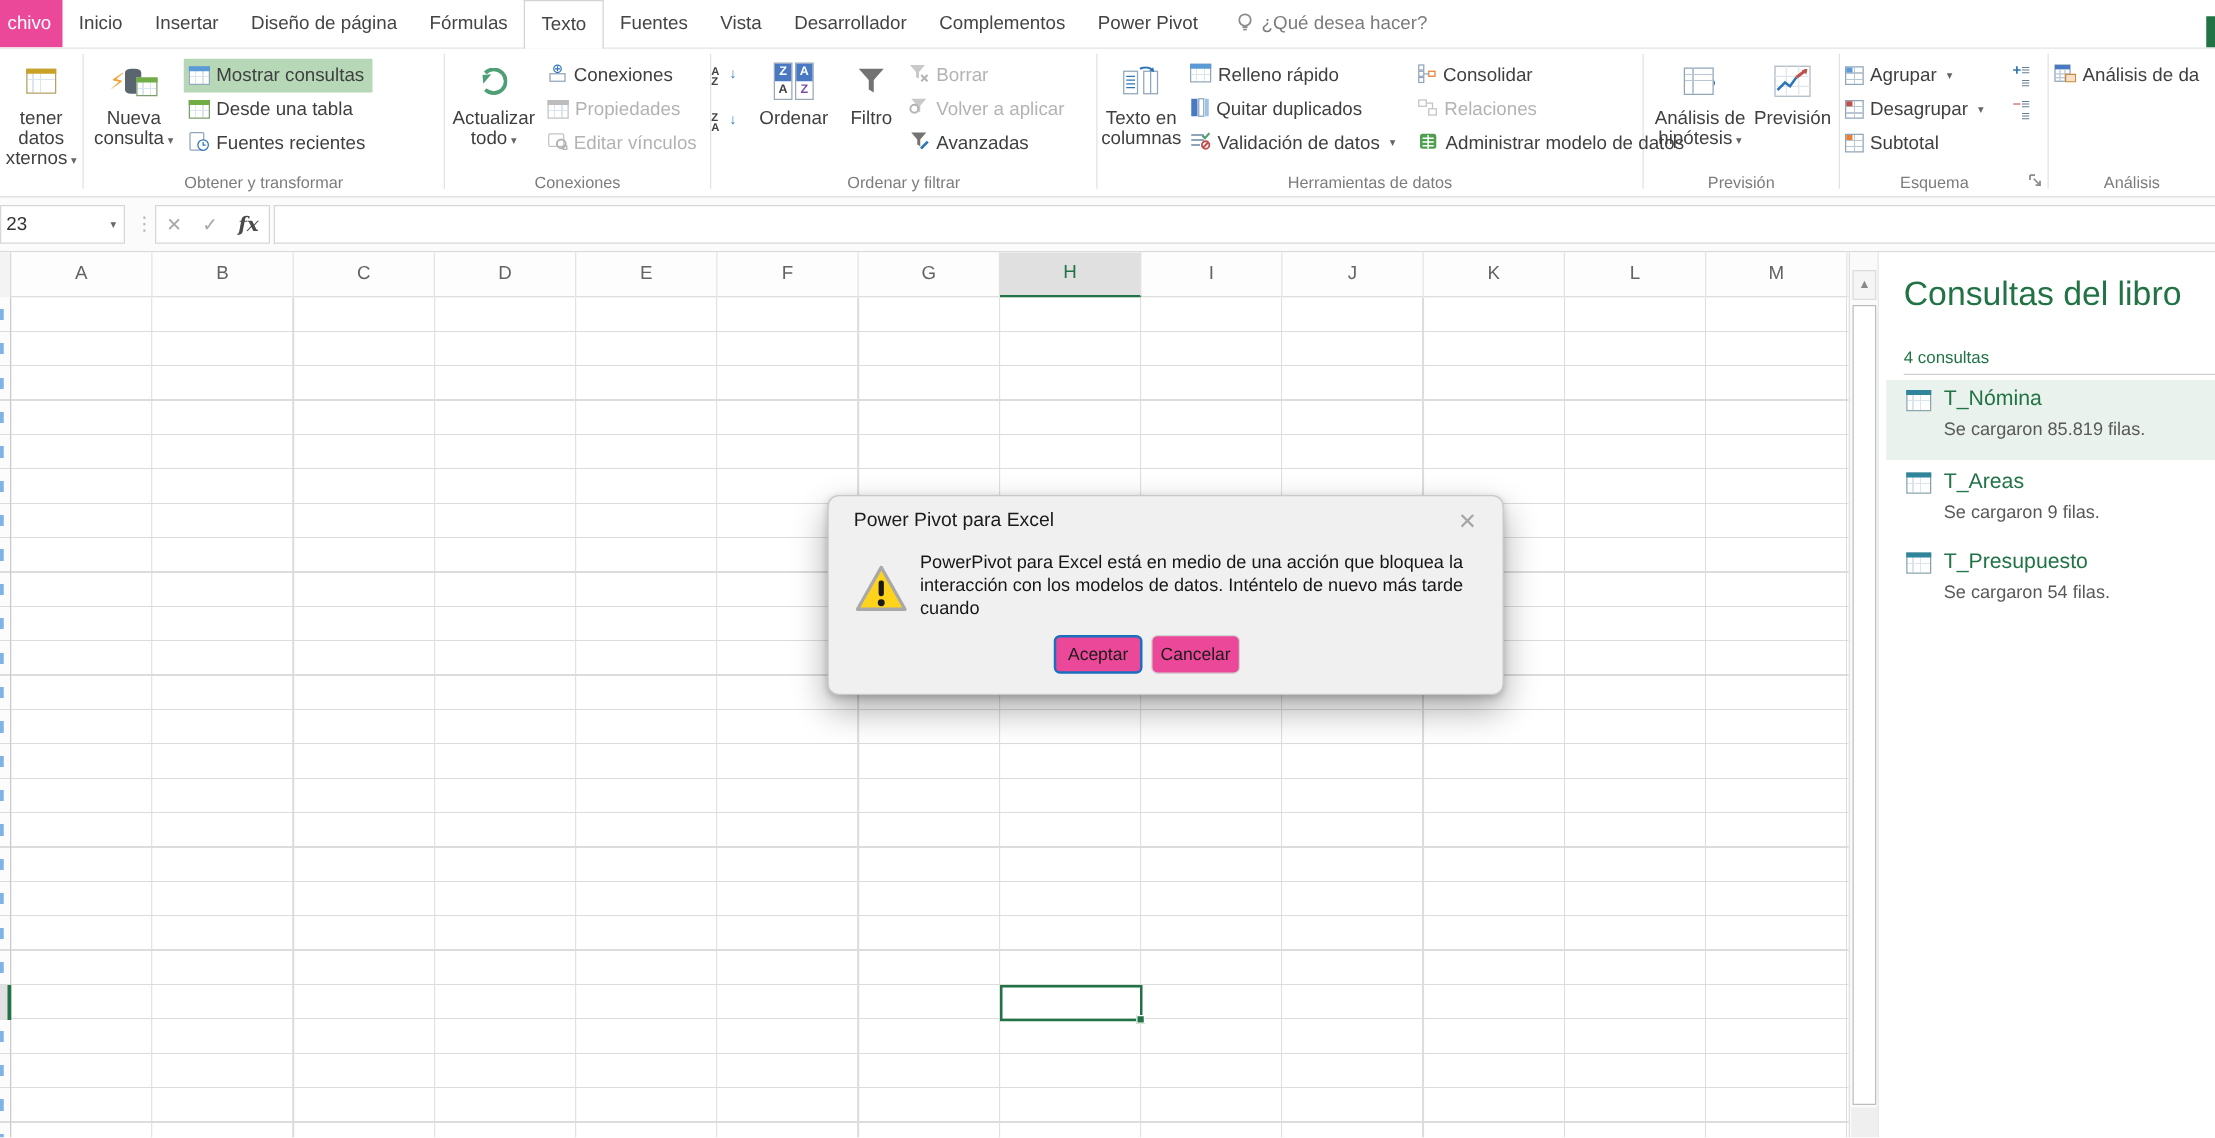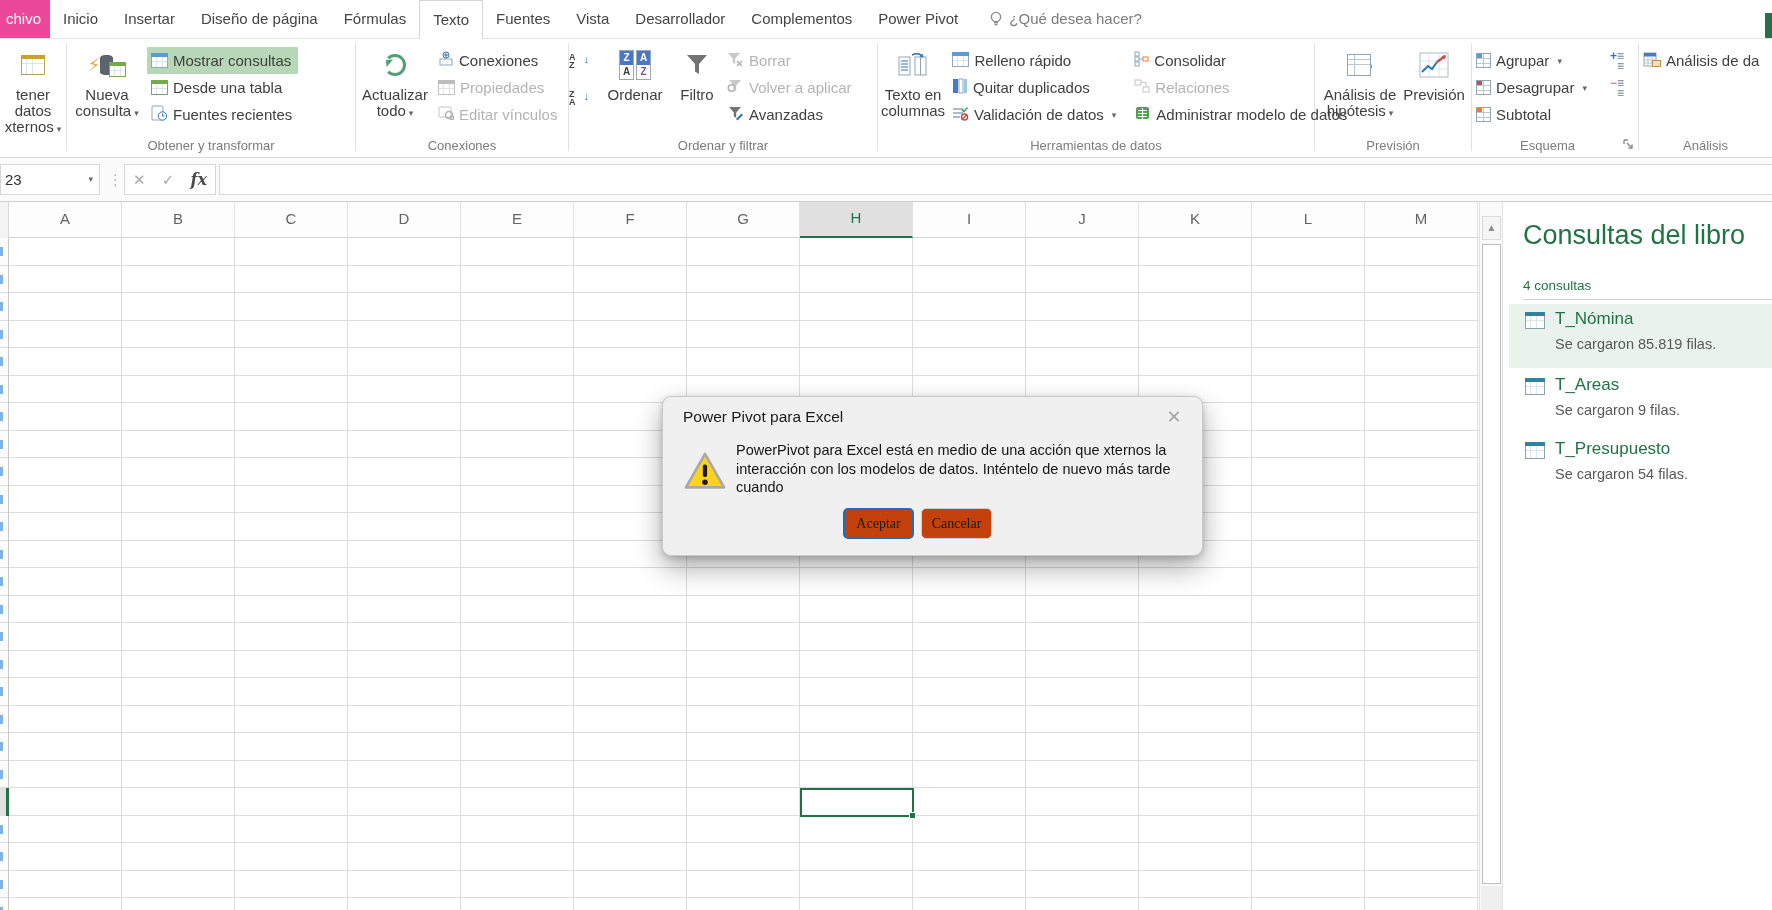--- a/index.html
+++ b/index.html
@@ -139,23 +139,23 @@
   .qitem .qinfo { position:absolute; left:46px; top:32px; font-size:14.5px; color:#595959; }
 
   
   #dlg { position:absolute; left:662px; top:396px; width:541px; height:160px; background:#f0f0f0;
     border:1px solid #c9c9c9; border-radius:9px; box-shadow:0 12px 28px rgba(0,0,0,.33), 0 2px 6px rgba(0,0,0,.18); z-index:50; }
   #dlg .title { position:absolute; left:20px; top:11px; font-size:15.5px; color:#1b1b1b; }
   #dlg .close { position:absolute; right:16px; top:8px; font-size:18px; color:#a6a6a6; width:24px;
     height:24px; text-align:center; line-height:24px; }
   #dlg .warn { position:absolute; left:21px; top:54px; }
   #dlg .msg { position:absolute; left:73px; top:44px; width:460px; font-size:14.5px; line-height:18.5px; color:#161616; }
-  #dlg .btn { position:absolute; top:111px; width:71px; height:31px; background:#c2410c;
+  #dlg .btn { position:absolute; top:111px; width:71px; height:31px; background:#ec4899;
     border:1px solid #d0d0d0; border-radius:5px; font-size:14px; color:#1b1b1b; text-align:center;
-    line-height:29px; font-family:Liberation Serif, serif; }
+    line-height:29px; font-family:Liberation Sans, sans-serif; }
   #dlg .btn.default { left:180px; border:2px solid #1a6fbf; line-height:27px; }
   #dlg .btn.cancel { left:258px; }
 </style>
 </head>
 <body>
 
 <div id="stage">
 
   <div id="tabrow">
     <div id="file-tab" class="tab-file">chivo</div>
@@ -588,20 +588,20 @@
     <div class="title">Power Pivot para Excel</div>
     <div class="close">✕</div>
     <div class="warn">
       <svg width="42" height="40" viewBox="0 0 32 30">
           <path d="M16 2 L30.5 27.5 H1.5 Z" fill="#ffd21c" stroke="#a9a9a9" stroke-width="2" stroke-linejoin="round"></path>
           <rect x="14.4" y="10" width="3.2" height="9.5" rx="1.4" fill="#1a1a1a"></rect>
           <circle cx="16" cy="23.5" r="2.1" fill="#1a1a1a"></circle>
         </svg>
     </div>
     <div class="msg">
-      <div>PowerPivot para Excel está en medio de una acción que xternos la</div>
+      <div>PowerPivot para Excel está en medio de una acción que bloquea la</div>
       <div>interacción con los modelos de datos. Inténtelo de nuevo más tarde cuando</div>
     </div>
     <div class="btn default">Aceptar</div>
     <div class="btn cancel">Cancelar</div>
   </div>
 
 </div>
 
 </body></html>

